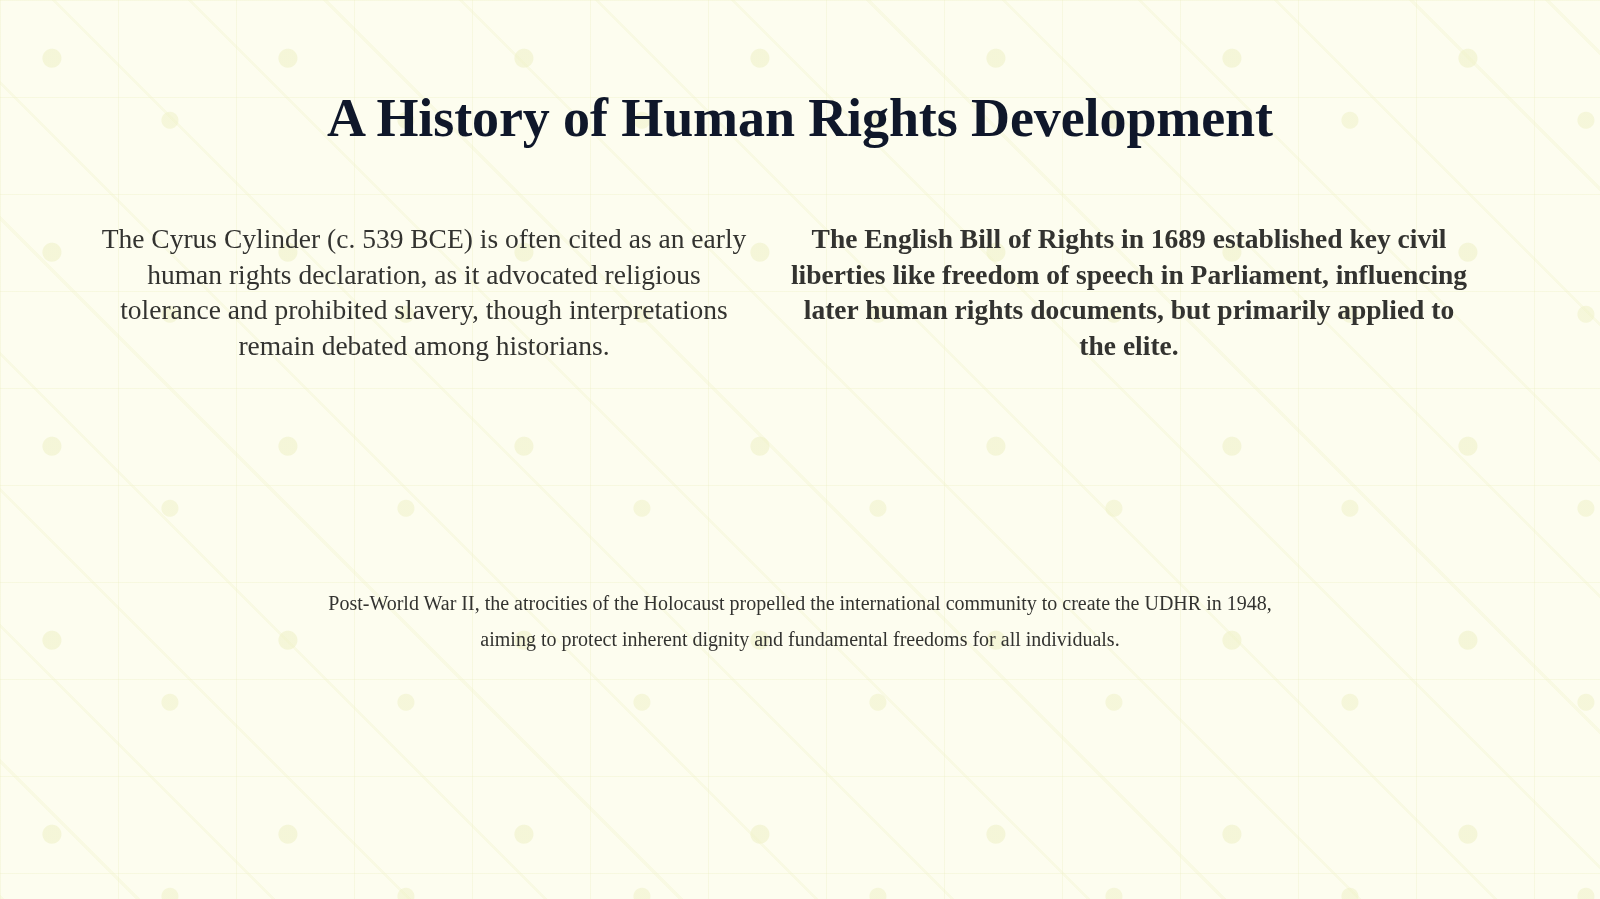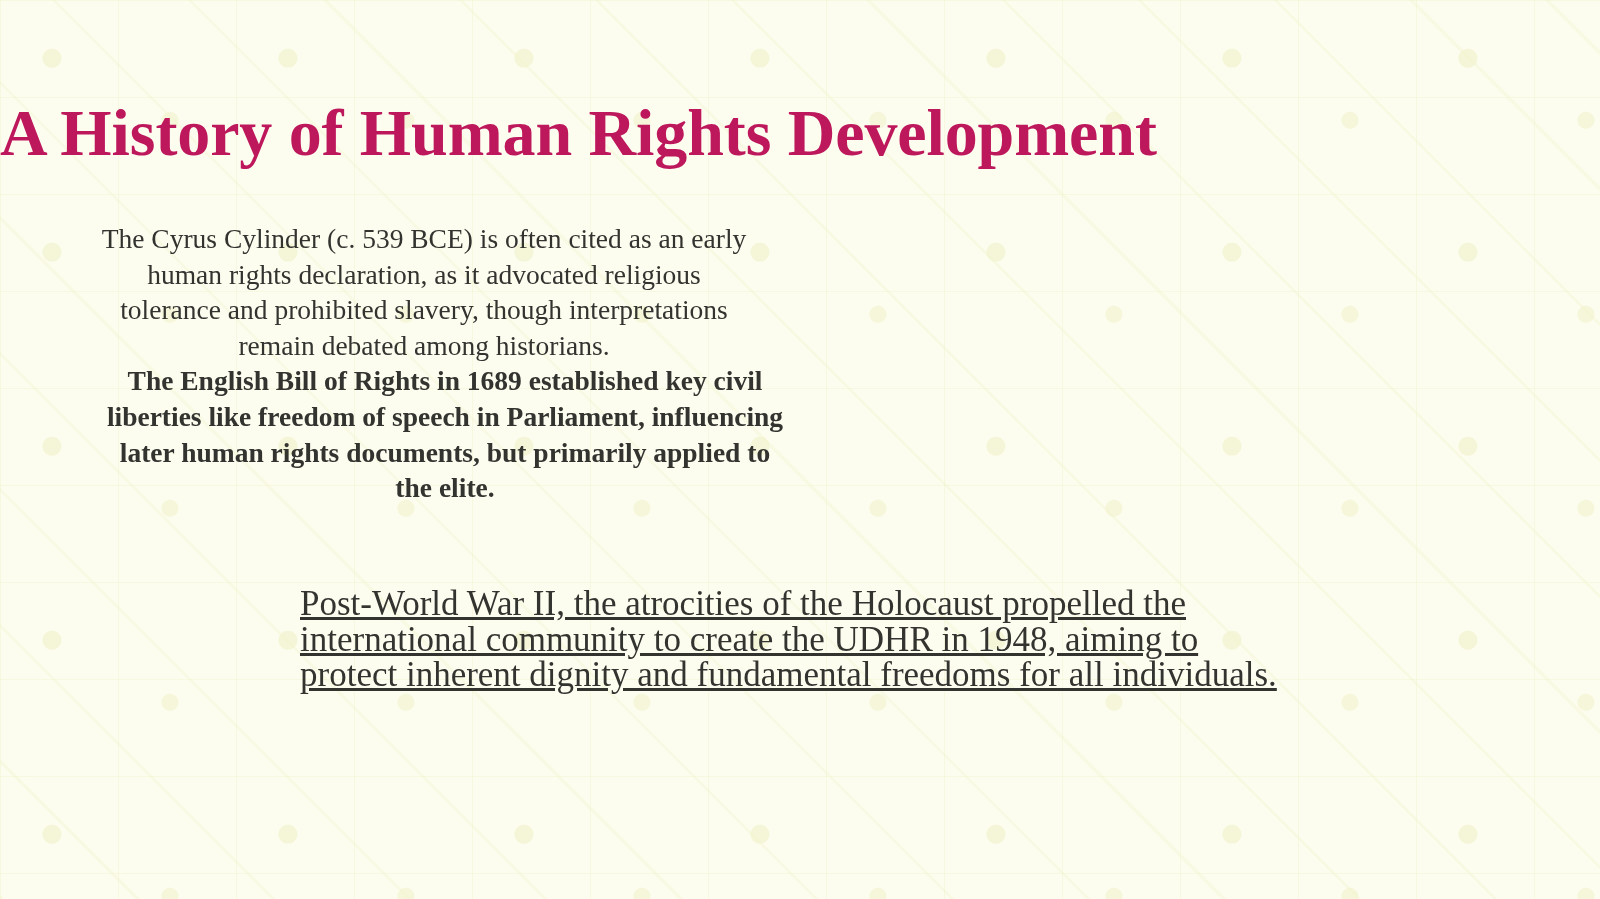--- a/index.html
+++ b/index.html
@@ -67,36 +67,37 @@
     width: 100%;
     height: 100%;
   }
 
   
   .slide-title {
     position: absolute;
     left: 0;
     right: 0;
     top: 52px;
-    font-size: 66px;
+    text-align: center;
+    font-size: 54px;
     font-weight: bold;
     line-height: 1.12;
     letter-spacing: -0.1px;
-    color: #be185d;
+    color: #0f172a;
     font-family: "Liberation Serif", "DejaVu Serif", serif;
   }
 
   
   .columns {
     position: absolute;
     top: 221px;
     left: 100px;
     width: 1374px;
     display: flex;
-    flex-direction: column;
+    flex-direction: row;
     align-items: flex-start;
     justify-content: space-between;
   }
 
   .column {
     width: 646px;
     text-align: center;
     font-size: 27.5px;
     line-height: 35.6px;
     color: #333330;
@@ -111,25 +112,25 @@
     position: absolute;
     top: 586px;
     left: 0;
     right: 0;
     display: flex;
     justify-content: center;
   }
 
   .bottom-paragraph {
     width: 1000px;
-    font-size: 35px;
+    text-align: center;
+    font-size: 20px;
     line-height: 35.6px;
     color: #333330;
     font-family: "Liberation Serif", "DejaVu Serif", serif;
-    text-decoration: underline;
   }
 </style>
 </head>
 <body>
 
 <div class="slide">
 
   <div class="texture-layer"></div>
   <div class="texture-layer-2"></div>
 

